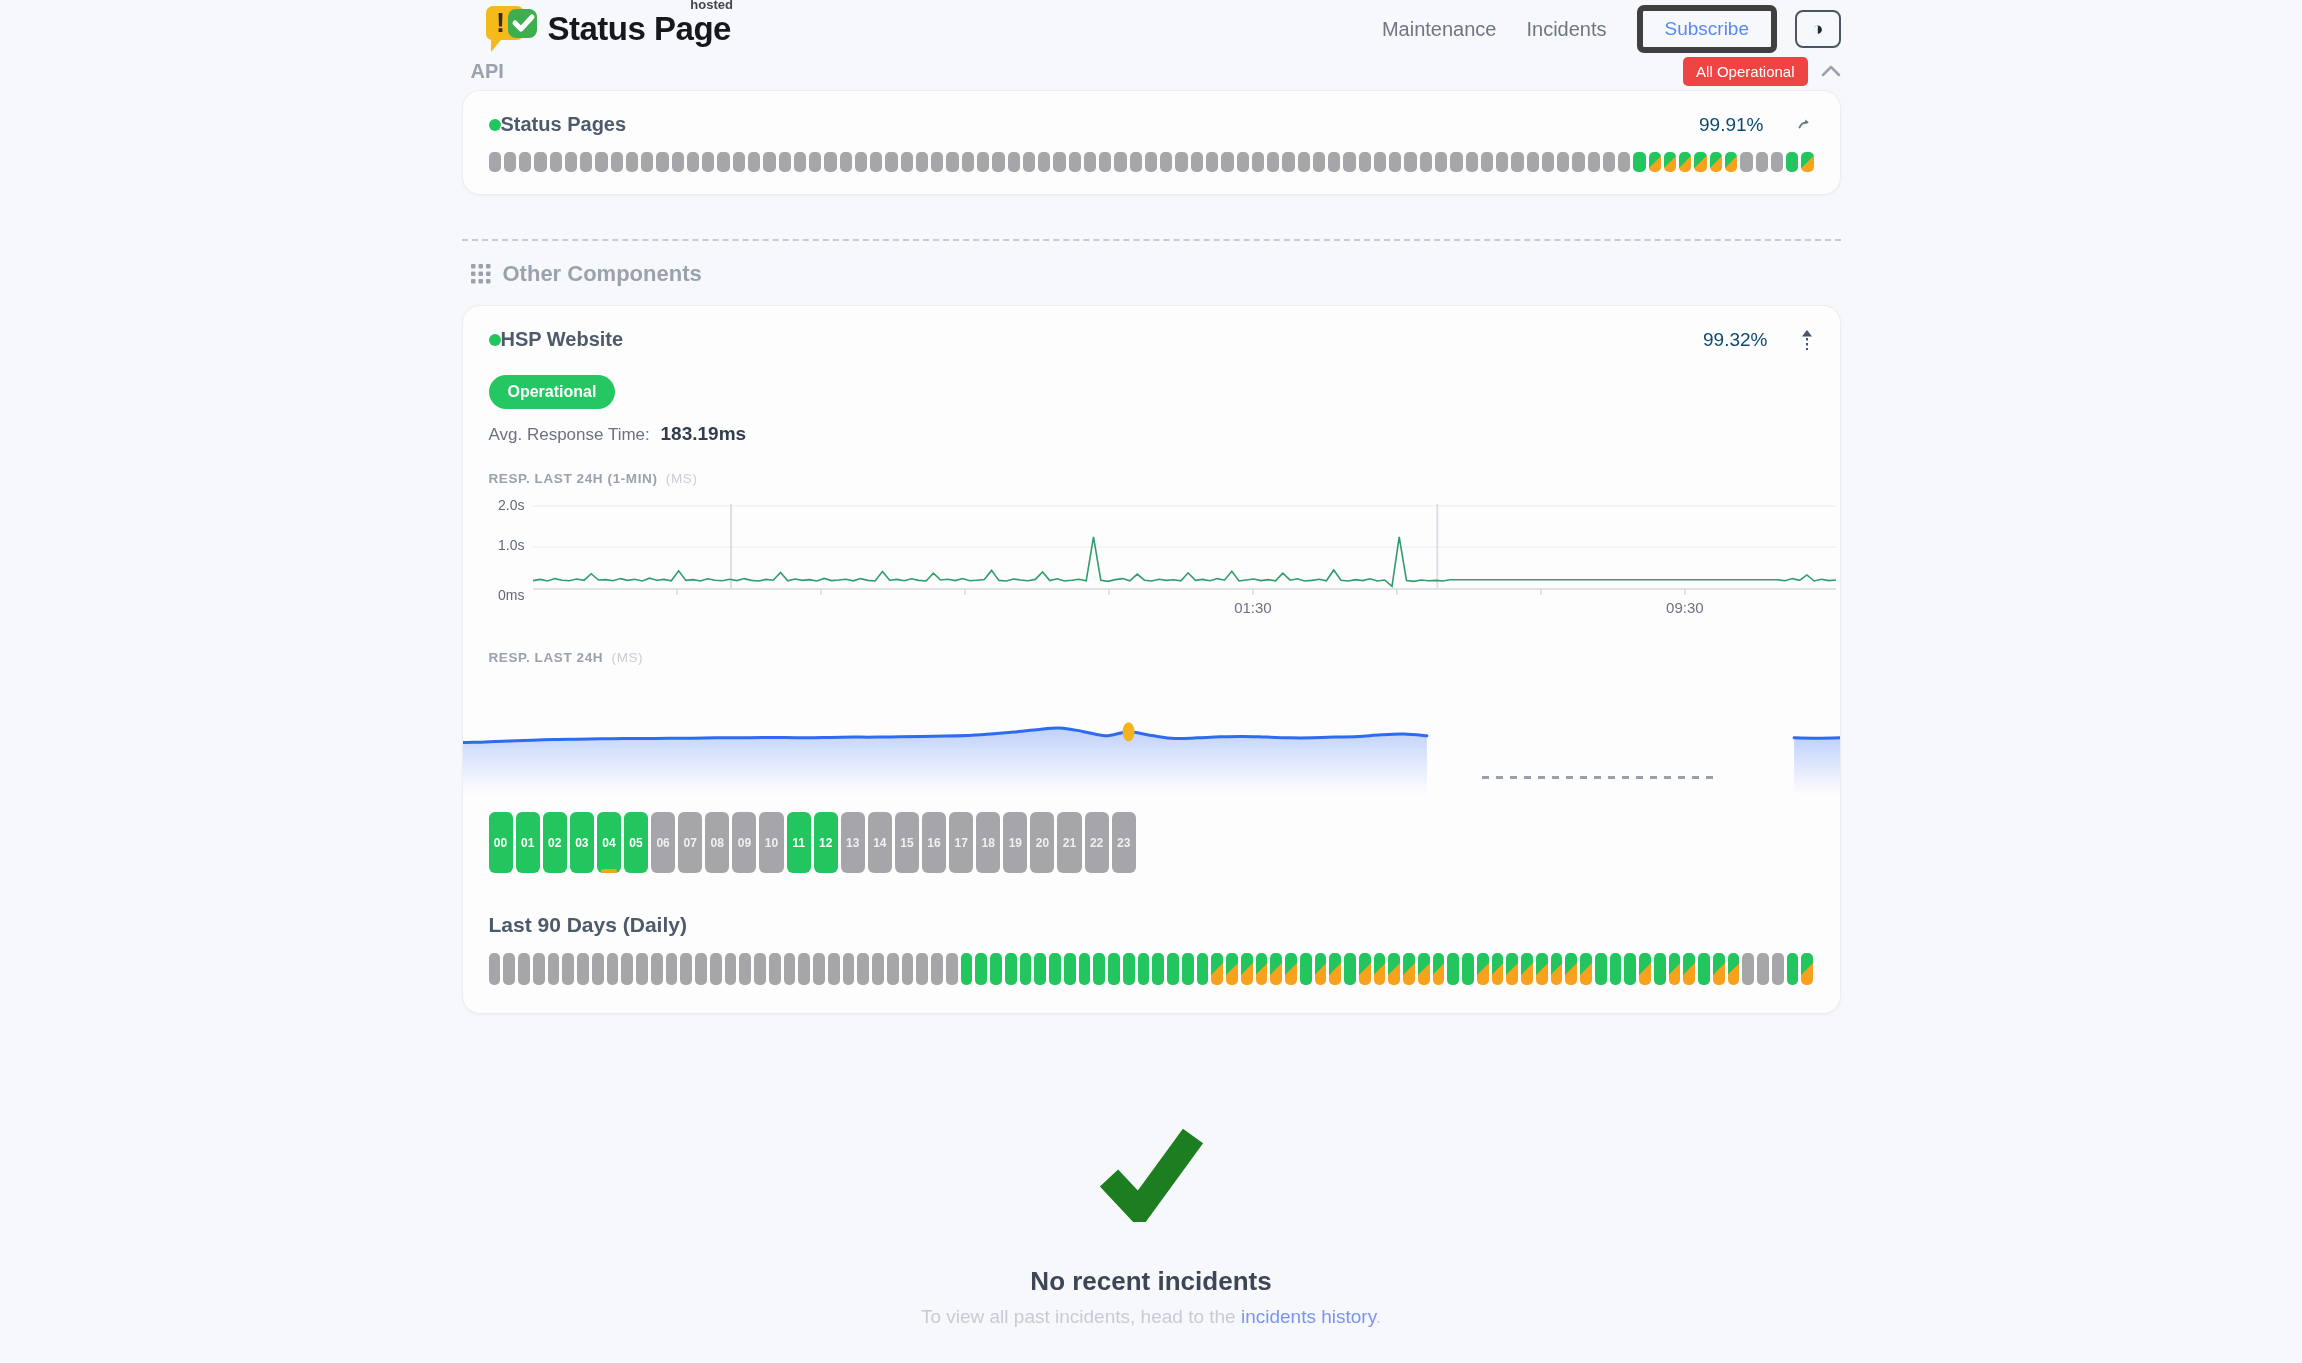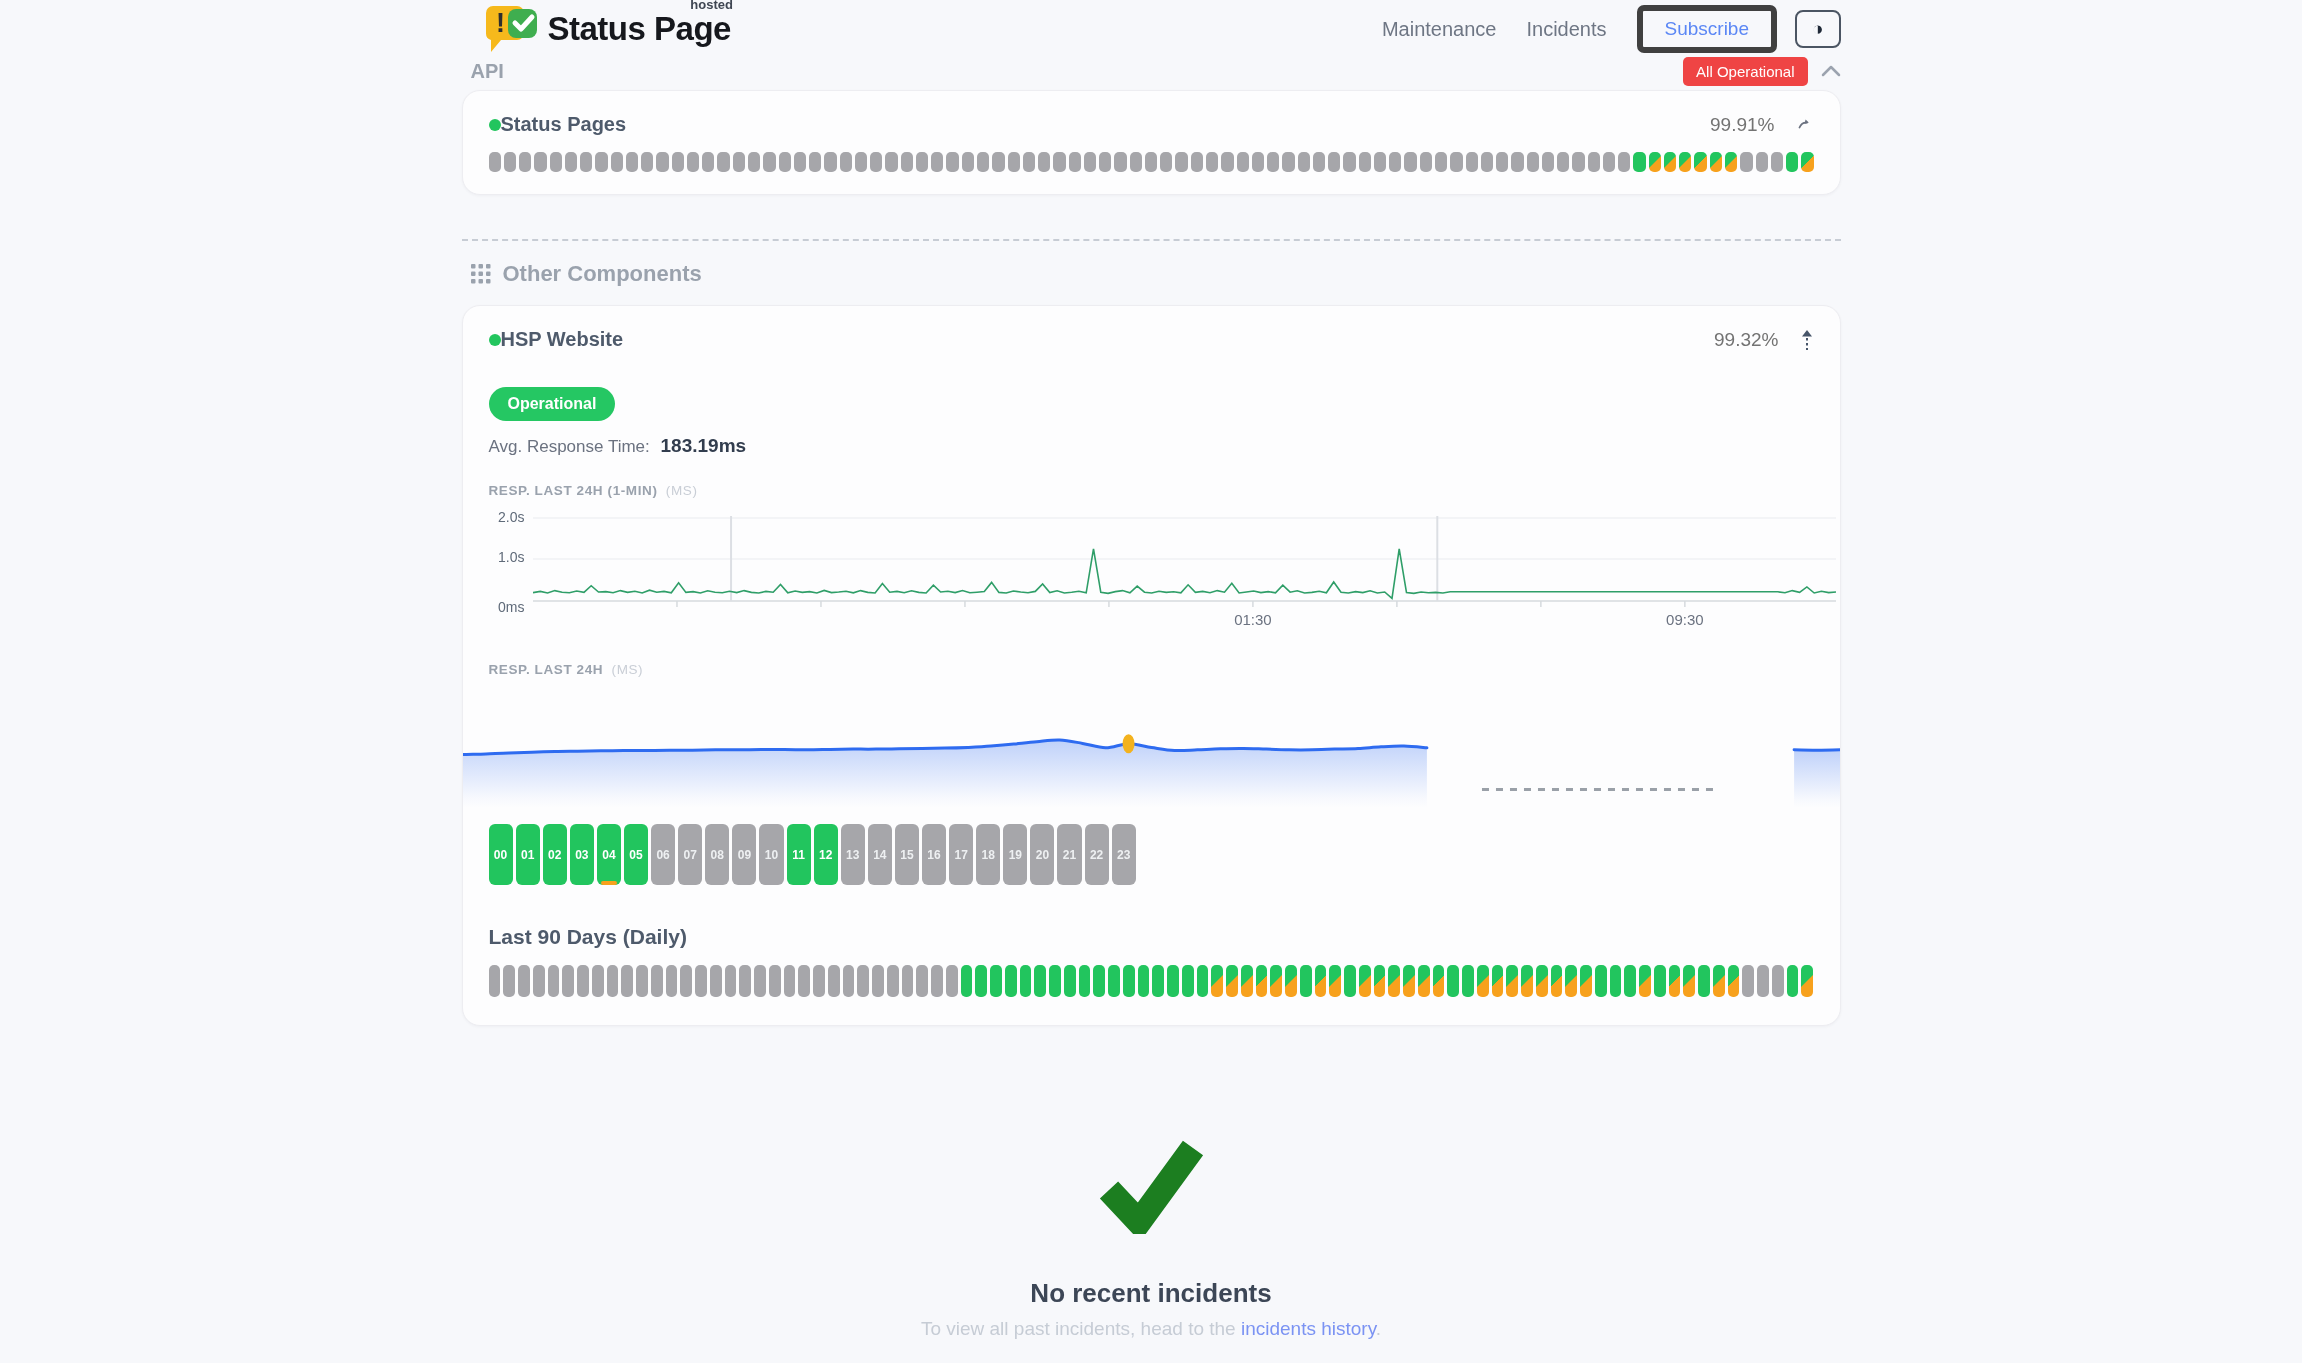--- a/index.html
+++ b/index.html
@@ -18,33 +18,33 @@
   
   .section-row{display:flex;justify-content:space-between;align-items:center;margin-top:4px;height:30px}
   .section-title{font-size:20px;font-weight:700;color:#9aa2ad;margin-left:9px}
   .banner-group{display:flex;align-items:center;gap:13px}
   .op-badge{background:#ef4444;color:#fff;font-size:15px;font-weight:400;padding:6px 13px;border-radius:5px}
   
   .card{background:#fdfdfe;border:1px solid #ededf1;border-radius:18px;box-shadow:0 1px 3px rgba(20,24,40,.04);padding:22px 26px;margin-top:4px}
   .comp-row{display:flex;justify-content:space-between;align-items:center}
   .comp-name{display:flex;align-items:center;font-size:20px;font-weight:700;color:#4e5a6b}
   .dot{width:12px;height:12px;border-radius:50%;background:#22c55e;flex:none}
-  .uptime{display:flex;align-items:center;gap:21px;font-size:19px;color:#737373}
+  .uptime{display:flex;align-items:center;gap:32px;font-size:19px;color:#0c4a6e}
   
   .strip{display:flex;gap:3px;margin-top:16px}
   .strip .cell{flex:1;height:20px;border-radius:5px}
   .strip.days .cell{height:32px}
   .cell.na{background:#a6a6aa}
   .cell.up{background:#22c55e}
   .cell.deg{background:linear-gradient(135deg,#22c55e 49.5%,#f7a11d 50.5%)}
   
   .divider{border-top:2px dashed #c7ccd4;margin-top:44px}
   .other-header{display:flex;align-items:center;gap:12px;margin-top:20px;color:#9aa2ad;font-size:22px;font-weight:700;margin-left:9px}
   .big-card{margin-top:18px;padding-bottom:28px}
-  .badge-pill{display:inline-block;background:#25c763;color:#fff;font-weight:700;font-size:16px;padding:8px 19px;border-radius:18px;margin-top:36px}
+  .badge-pill{display:inline-block;background:#25c763;color:#fff;font-weight:700;font-size:16px;padding:8px 19px;border-radius:18px;margin-top:24px}
   .avg{margin-top:14px;font-size:17px;color:#6b7280}
   .avg b{font-size:19px;color:#323d4e;margin-left:6px}
   .resp-label{margin-top:26px;font-size:13.5px;letter-spacing:.6px;color:#9aa2ad;font-weight:600}
   .resp-label .unit{color:#c9ced6;margin-left:4px;font-weight:500}
   
   .chart1-wrap{position:relative;margin-top:14px;margin-right:-20px;height:120px}
   .chart1-wrap svg{position:absolute;left:44px;top:0}
   .ylab{position:absolute;left:0;width:36px;text-align:right;font-size:14px;color:#5f6a79}
   .y0{top:-3px}.y1{top:37px}.y2{top:87px}
   

